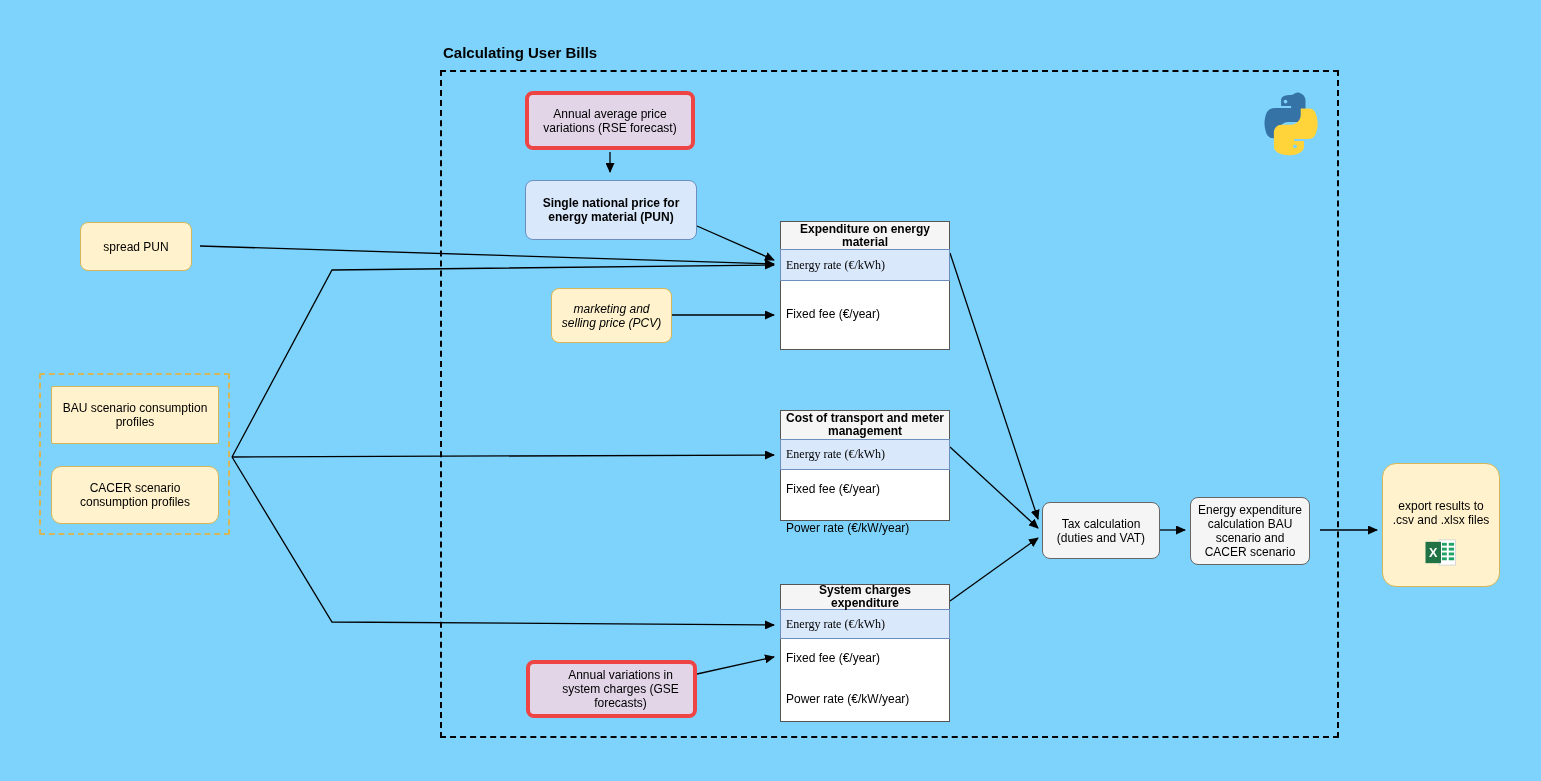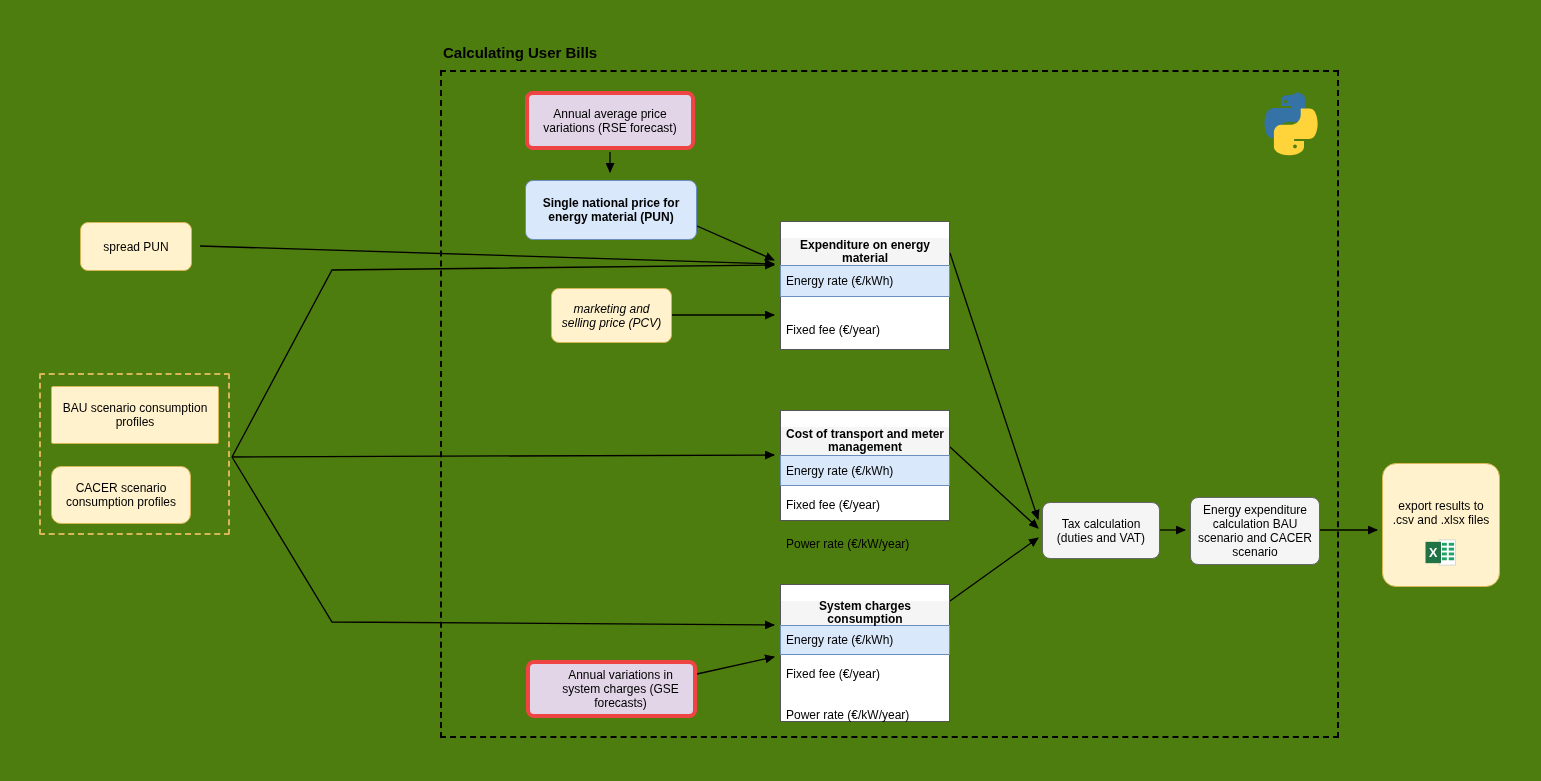--- a/index.html
+++ b/index.html
@@ -1,17 +1,17 @@
 <!DOCTYPE html>
 <html><head>
 <meta charset="utf-8">
 <style>
   html,body { margin:0; padding:0; background:#ffffff; }
   body { font-family:"Liberation Sans", sans-serif; color:#000; }
-  .canvas { position:relative; width:1541px; height:781px; background:#4d7c0f; overflow:hidden; }
+  .canvas { position:relative; width:1541px; height:781px; background:#7dd3fc; overflow:hidden; }
 
   .connectors { position:absolute; left:0; top:0; width:1541px; height:781px; pointer-events:none; }
 
   .diagram-title { position:absolute; left:443px; top:44px; font-size:15px; font-weight:bold; white-space:nowrap; }
 
   .main-frame { position:absolute; left:440px; top:70px; width:899px; height:668px;
                 border:2px dashed #000; box-sizing:border-box; }
 
   .node { position:absolute; display:flex; align-items:center; justify-content:center;
           text-align:center; font-size:12px; line-height:14px; box-sizing:border-box;
@@ -20,42 +20,42 @@
   .purple { background:#E1D5E7; border:4px solid #ef4444; }
   .blue   { background:#DAE8FC; border:1px solid #6C8EBF; }
   .gray   { background:#F5F5F5; border:1px solid #666666; }
 
   #node-rse     { left:525px; top:91px;  width:170px; height:59px; }
   #node-pun     { left:525px; top:180px; width:172px; height:60px;font-weight:bold; }
   #node-spread  { left:80px;  top:222px; width:112px; height:49px; }
   #node-pcv     { left:551px; top:288px; width:121px; height:55px;font-style:italic; }
   #node-gse     { left:526px; top:660px; width:171px; height:58px;padding-left:24px; }
   #node-tax     { left:1042px; top:502px; width:118px; height:57px; }
-  #node-ecalc   { left:1190px; top:497px; width:130px; height:68px; }
+  #node-ecalc   { left:1190px; top:497px; width:120px; height:68px; }
 
   #profiles-frame { position:absolute; left:39px; top:373px; width:191px; height:162px;
                     border:2px dashed #D6B656; box-sizing:border-box; border-radius:2px; }
   #node-bau     { left:51px; top:386px; width:168px; height:58px; border-radius:2px; }
-  #node-cacer   { left:51px; top:466px; width:140px; height:58px; border-radius:10px; }
+  #node-cacer   { left:51px; top:466px; width:168px; height:58px; border-radius:10px; }
 
   #node-export  { left:1382px; top:463px; width:118px; height:124px; border-radius:14px;
                   flex-direction:column; gap:10px; padding-top:20px; }
 
   .dtable { position:absolute; width:170px; box-sizing:border-box;
             border:1px solid #555; background:#fff; font-size:12px; }
   #table1 { left:780px; top:221px; height:129px; }
   #table2 { left:780px; top:410px; height:111px; }
   #table3 { left:780px; top:584px; height:138px; }
   .dt-header { display:flex; align-items:center; justify-content:center; text-align:center;
                font-weight:bold; background:#F5F5F5; border-bottom:1px solid #555;
-               box-sizing:border-box; line-height:13px; padding:1px 4px;margin-top:16px; }
+               box-sizing:border-box; line-height:13px; padding:1px 4px; }
   #table1 .dt-header { height:28px; }
   #table2 .dt-header { height:29px; }
   #table3 .dt-header { height:25px; }
-  .dt-row { display:flex; align-items:center; padding-left:5px; box-sizing:border-box; }
+  .dt-row { display:flex; align-items:center; padding-left:5px; box-sizing:border-box;font-family:Liberation Serif, serif; }
   .dt-row.hl { background:#DAE8FC; border:1px solid #6C8EBF; margin:-1px; width:calc(100% + 2px); }
   #table1 .dt-row.hl { height:32px; }
   #table2 .dt-row.hl { height:31px; }
   #table3 .dt-row.hl { height:30px; }
   .dt-body { display:flex; flex-direction:column; justify-content:space-around; flex:1; }
   .dt-cell { padding-left:5px; display:flex; align-items:center; }
   #table1 .dt-body { height:68px; }
   #table2 .dt-body { height:78px; }
   #table3 .dt-body { height:81px; }
 
@@ -139,21 +139,21 @@
   <div class="dtable" id="table2">
     <div class="dt-header">Cost of transport and meter management</div>
     <div class="dt-row hl">Energy rate (€/kWh)</div>
     <div class="dt-body">
       <div class="dt-cell">Fixed fee (€/year)</div>
       <div class="dt-cell">Power rate (€/kW/year)</div>
     </div>
   </div>
 
   <div class="dtable" id="table3">
-    <div class="dt-header">System charges consumption</div>
+    <div class="dt-header">System charges expenditure</div>
     <div class="dt-row hl">Energy rate (€/kWh)</div>
     <div class="dt-body">
       <div class="dt-cell">Fixed fee (€/year)</div>
       <div class="dt-cell">Power rate (€/kW/year)</div>
     </div>
   </div>
 
   <div class="node yellow" id="node-export">
     <span>export results to .csv and .xlsx files</span>
     <svg class="excel-icon" viewBox="0 0 34 32">

